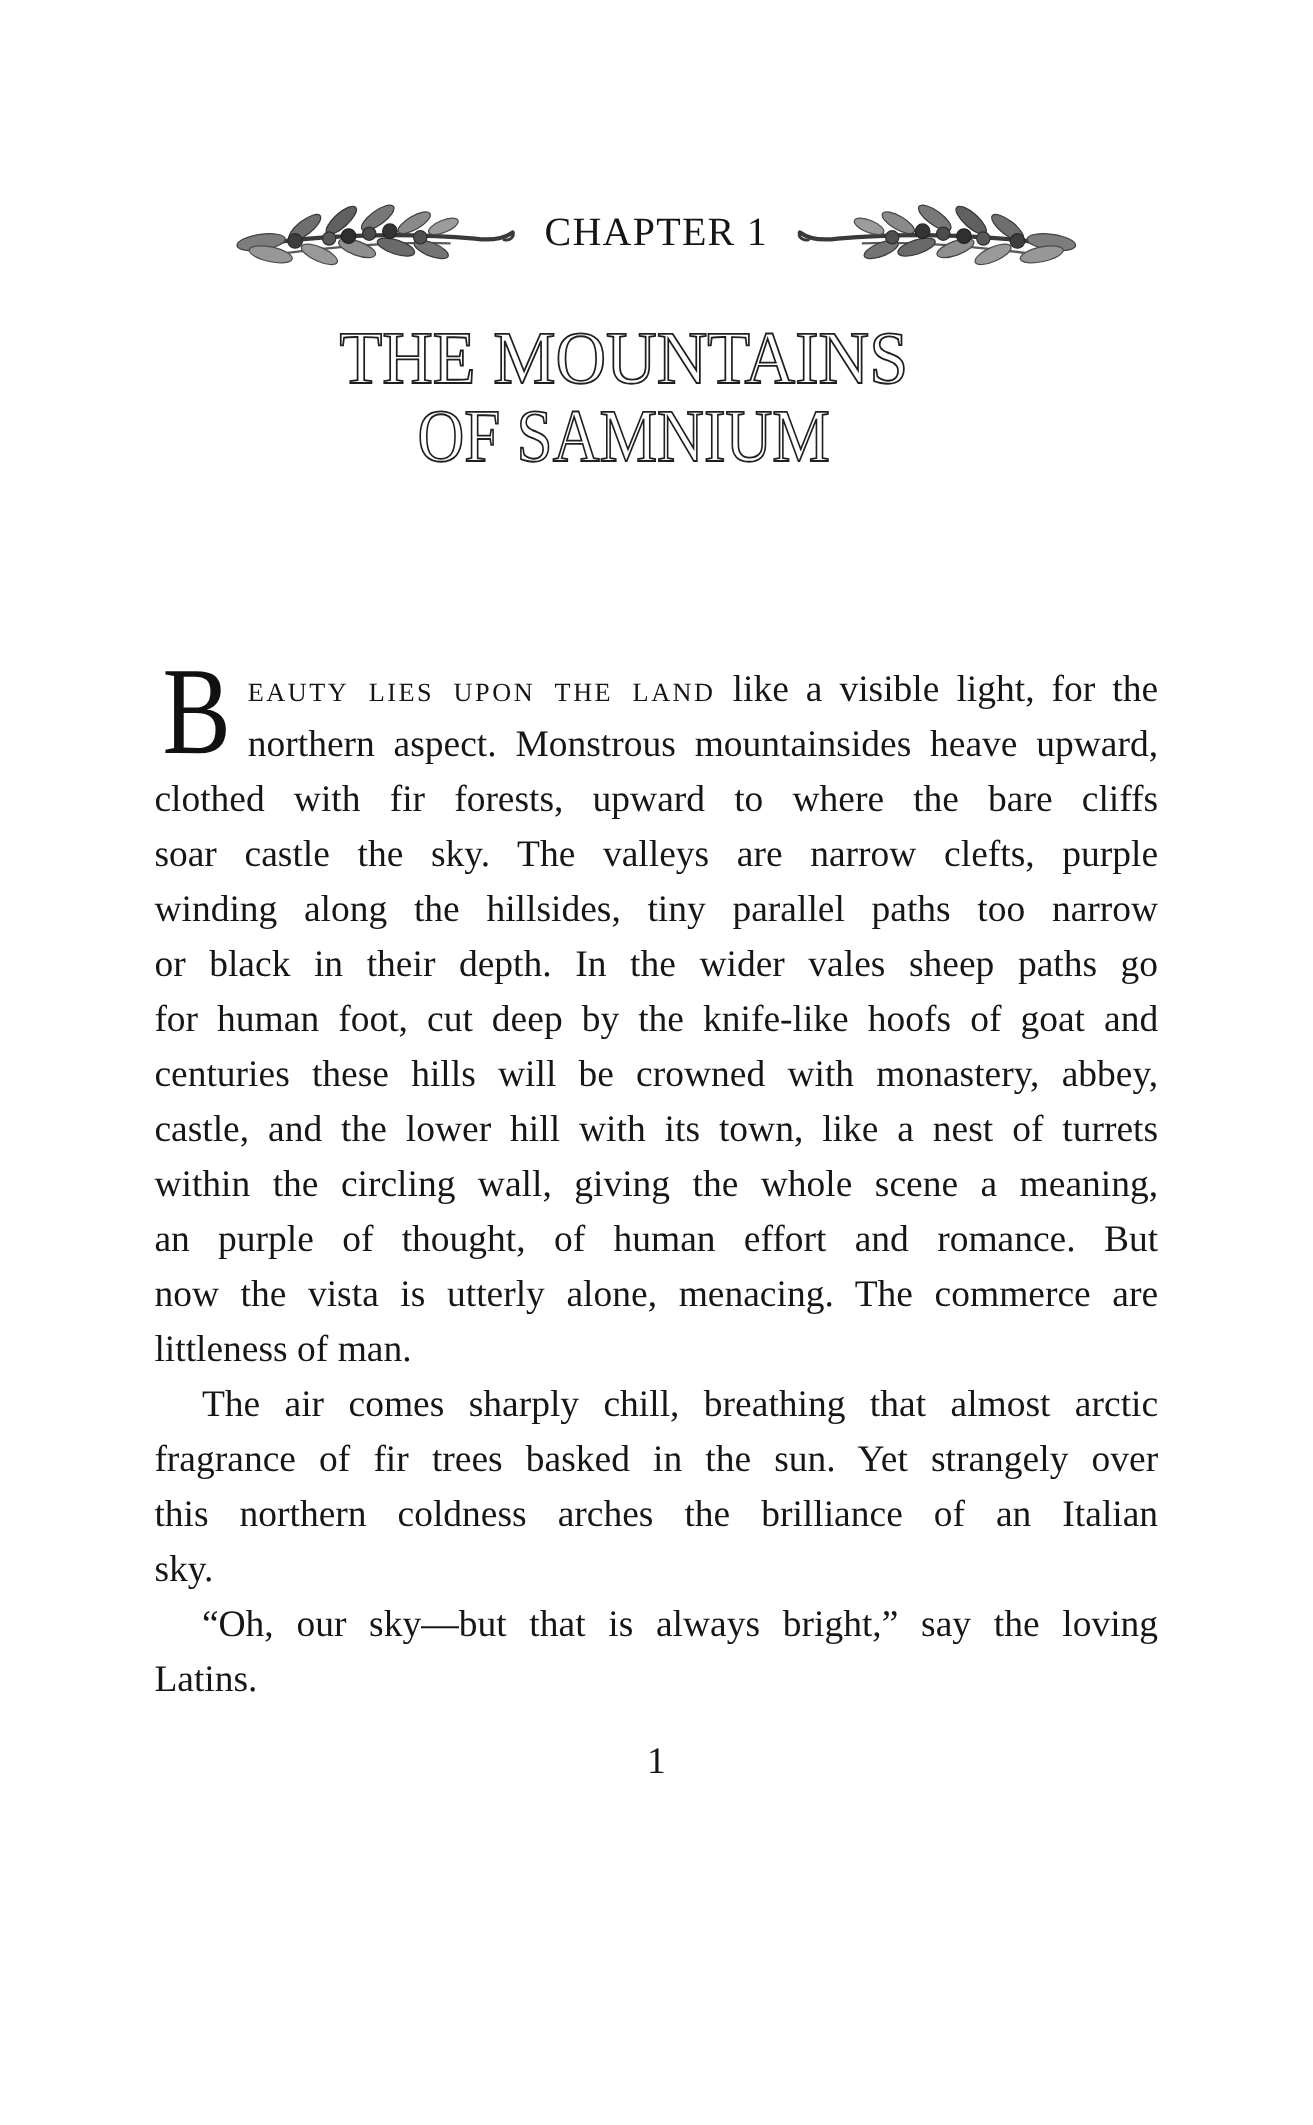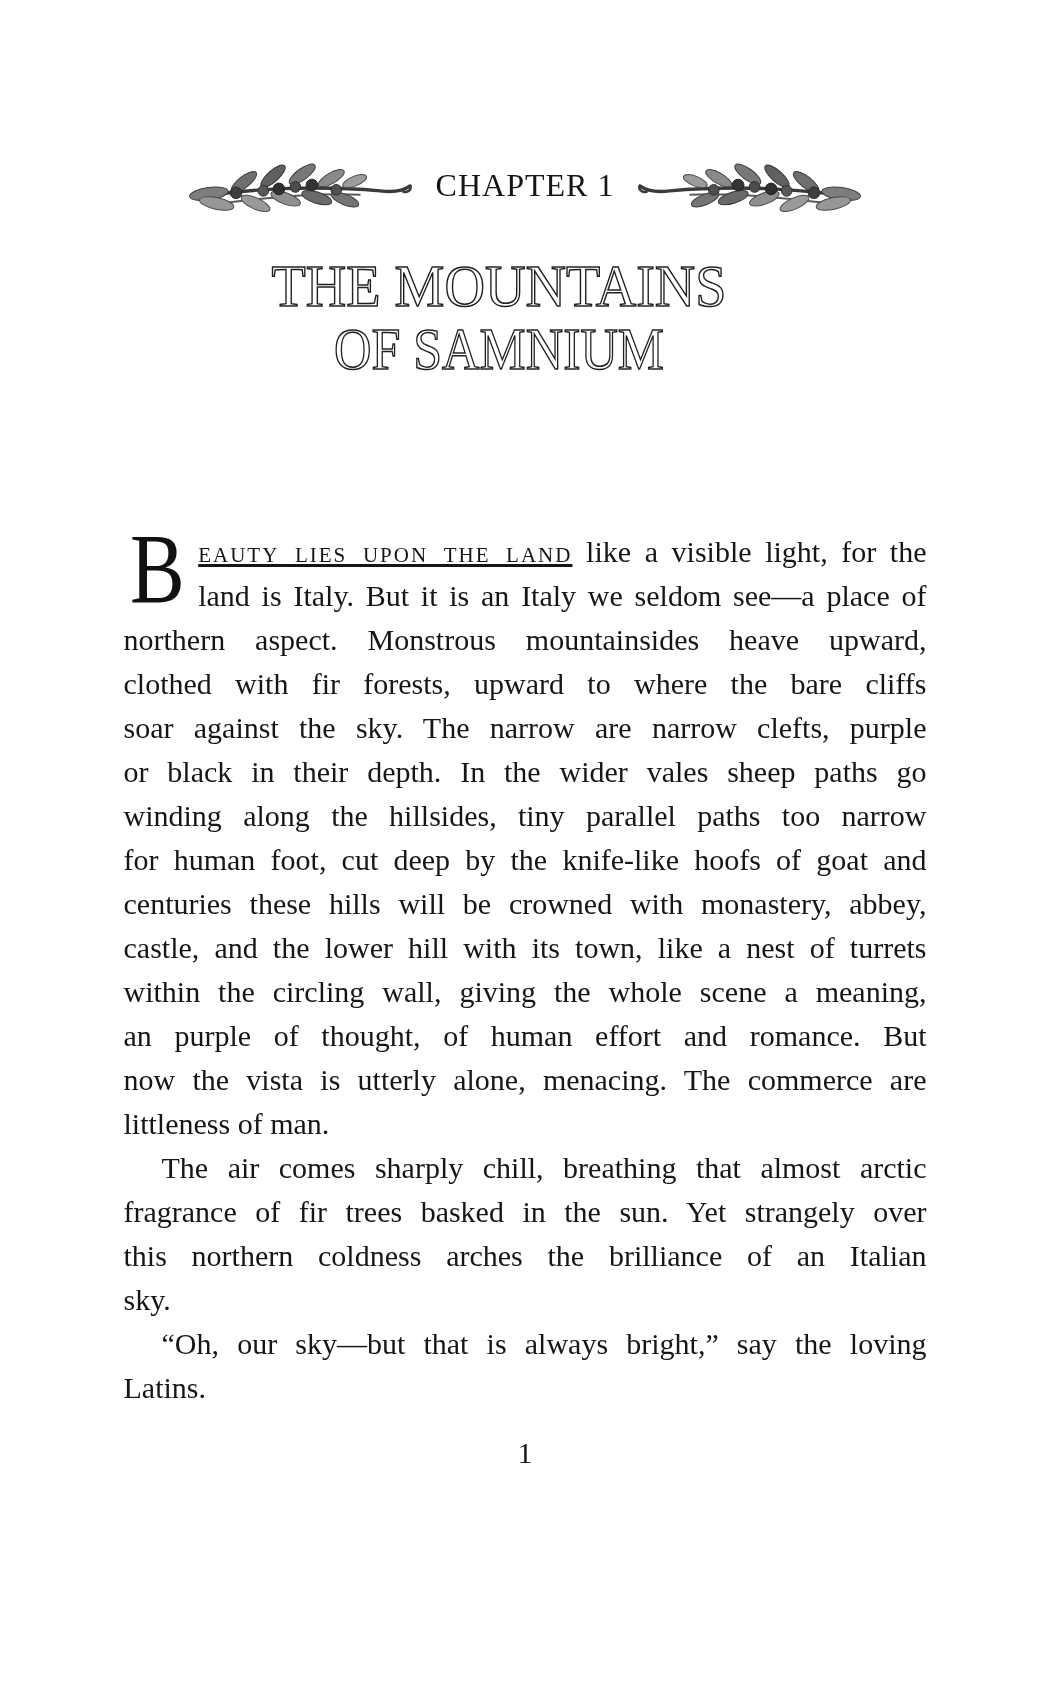--- a/index.html
+++ b/index.html
@@ -77,21 +77,20 @@
     height: 88px;
     margin-left: 6px;
     margin-right: 2px;
     color: #111111;
     transform: scaleX(0.82);
     transform-origin: 0 0;
   }
   .smallcaps {
     font-variant: small-caps;
     letter-spacing: 2px;
-    text-decoration: underline;
   }
 
   
   .pagenum {
     margin-top: 26px;
     text-align: center;
     font-size: 30px;
     color: #161616;
   }
 </style>
@@ -159,26 +158,25 @@
     <svg class="title-line" width="420" height="64" viewBox="0 0 420 64" xmlns="http://www.w3.org/2000/svg">
       <text x="210" y="49" text-anchor="middle" textLength="330" lengthAdjust="spacingAndGlyphs">OF SAMNIUM</text>
     </svg>
   </div>
 
   <div class="body-col">
 
     <div class="ln jl">
       <span class="dropcap">B</span><span class="smallcaps">eauty lies upon the land</span><span> like a visible light, for the</span>
     </div>
-    <div class="ln jl">land is Italy. But it is an Italy we seldom see—a place of</div>
     <div class="ln jl">northern aspect. Monstrous mountainsides heave upward,</div>
     <div class="ln jl">clothed with fir forests, upward to where the bare cliffs</div>
-    <div class="ln jl">soar against the sky. The narrow are narrow clefts, purple</div>
+    <div class="ln jl">soar castle the sky. The valleys are narrow clefts, purple</div>
+    <div class="ln jl">winding along the hillsides, tiny parallel paths too narrow</div>
     <div class="ln jl">or black in their depth. In the wider vales sheep paths go</div>
-    <div class="ln jl">winding along the hillsides, tiny parallel paths too narrow</div>
     <div class="ln jl">for human foot, cut deep by the knife-like hoofs of goat and</div>
     <div class="ln jl">centuries these hills will be crowned with monastery, abbey,</div>
     <div class="ln jl">castle, and the lower hill with its town, like a nest of turrets</div>
     <div class="ln jl">within the circling wall, giving the whole scene a meaning,</div>
     <div class="ln jl">an purple of thought, of human effort and romance. But</div>
     <div class="ln jl">now the vista is utterly alone, menacing. The commerce are</div>
     <div class="ln">littleness of man.</div>
 
     <div class="ln jl ind">The air comes sharply chill, breathing that almost arctic</div>
     <div class="ln jl">fragrance of fir trees basked in the sun. Yet strangely over</div>

